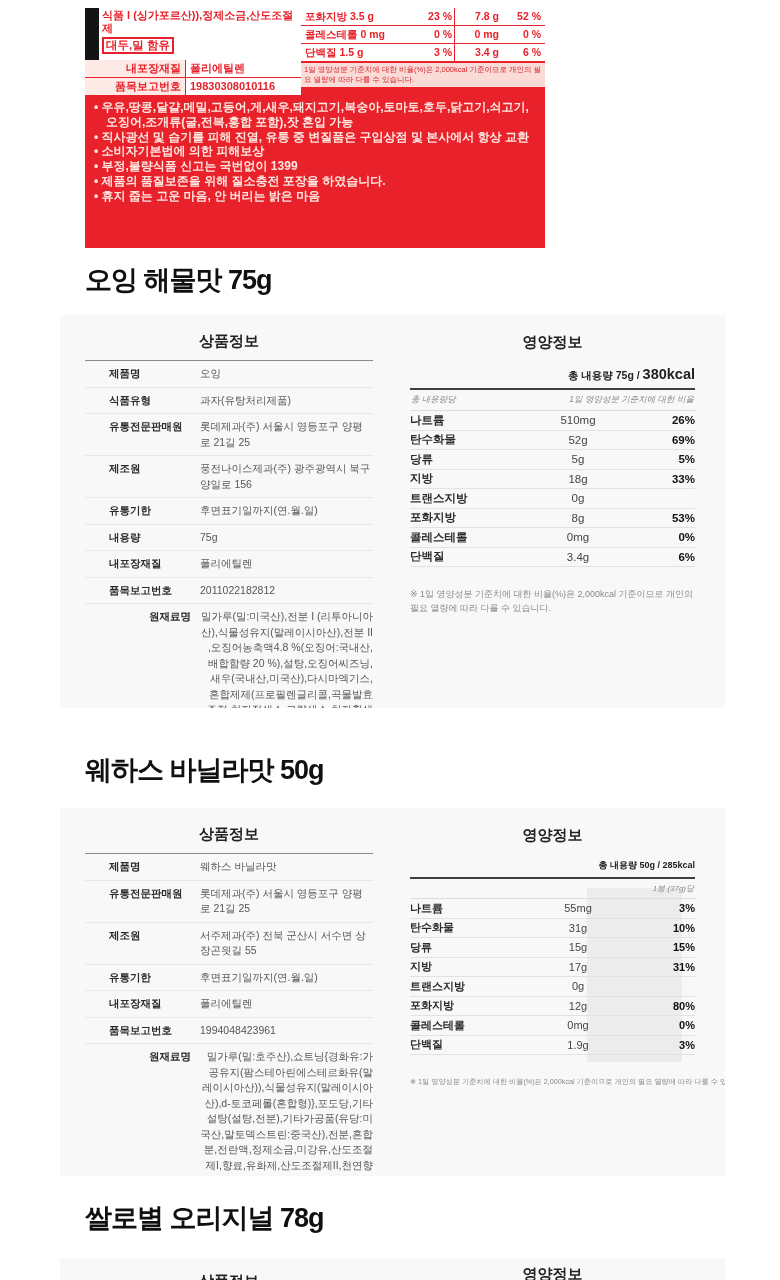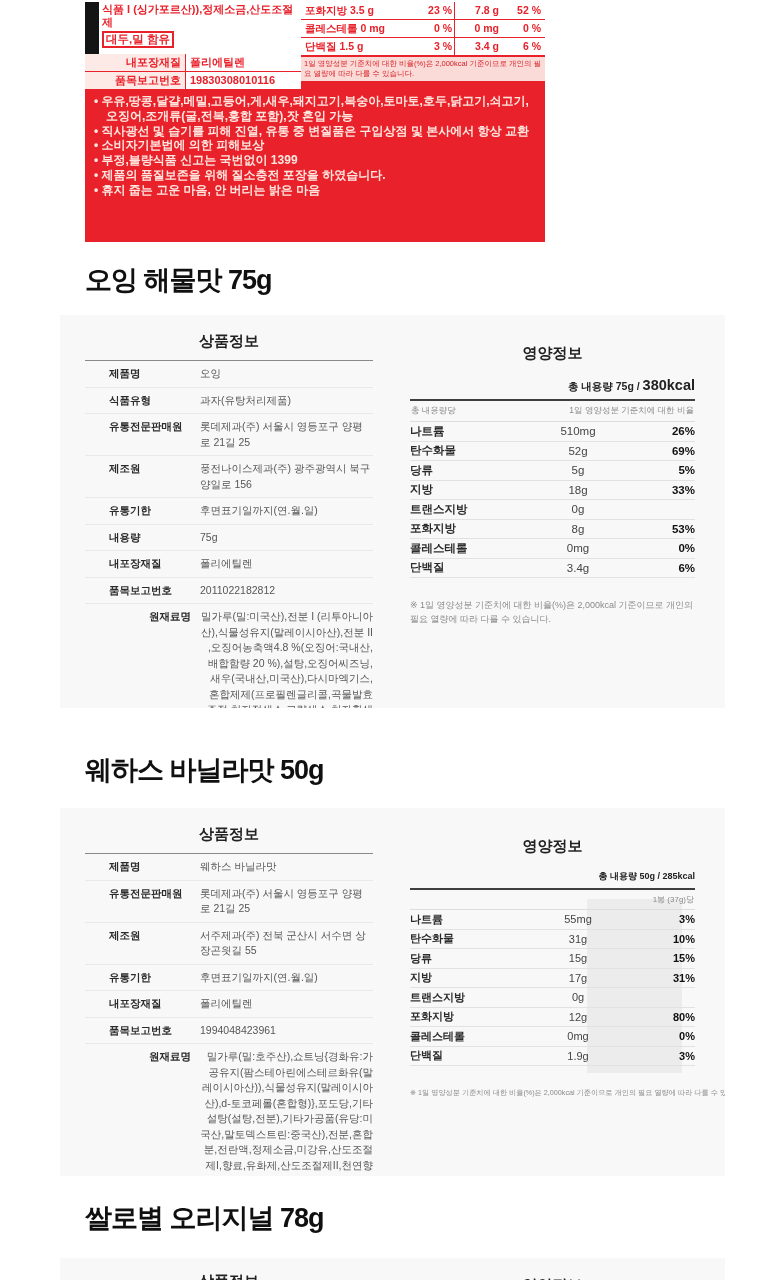--- a/index.html
+++ b/index.html
@@ -1,20 +1,20 @@
 <!DOCTYPE html>
 <html><head>
 <meta charset="utf-8">
 <style>
   * { margin:0; padding:0; box-sizing:border-box; }
   html,body { width:780px; height:1280px; background:#fff; overflow:hidden;
     font-family:"Liberation Sans","DejaVu Sans",sans-serif; }
 
   
-  .label { position:absolute; left:85px; top:2px; width:460px; height:240px; background:#e8212a; overflow:hidden; }
+  .label { position:absolute; left:85px; top:8px; width:460px; height:240px; background:#e8212a; overflow:hidden; }
   .lbl-black { position:absolute; left:0; top:0; width:14px; height:52px; background:#141414; }
   .lbl-ing { position:absolute; left:14px; top:0; width:202px; height:52px; background:#fff;
     color:#e8212a; font-size:11px; font-weight:600; line-height:13px; padding:1px 3px; overflow:hidden; }
   .allergen { display:inline-block; border:2px solid #e8212a; font-weight:800; padding:0 2px; margin-top:2px; font-size:11.5px; }
   .lbl-spec { position:absolute; left:0; width:216px; height:18px; display:flex; }
   .spec-label { width:100px; background:#fde9e6; color:#e8212a; font-weight:700; font-size:11px;
     text-align:right; padding-right:4px; line-height:17px; border-bottom:1px solid #e8212a; }
   .spec-value { flex:1; background:#fff; color:#e8212a; font-weight:700; font-size:11px;
     padding-left:4px; line-height:17px; border-bottom:1px solid #e8212a; border-left:1px solid #e8212a; }
   .lbl-mini { position:absolute; left:216px; top:0; width:244px; }
@@ -28,34 +28,34 @@
   .lbl-bullets { position:absolute; left:0; top:89px; width:460px; padding:3px 9px;
     color:#ffe6df; font-size:12px; font-weight:600; line-height:14.8px; }
   .bullet { padding-left:12px; text-indent:-12px; }
 
   
   .p-title { position:absolute; left:85px; font-size:27px; font-weight:800; color:#101010; letter-spacing:-1px; }
   .t1 { top:262px; } .t2 { top:752px; } .t3 { top:1200px; }
   .panel { position:absolute; left:60px; width:665px; background:#f8f8f8; overflow:hidden; }
   .panel1 { top:315px; height:393px; } .panel2 { top:808px; height:368px; } .panel3 { top:1258px; height:22px; }
   .info-col { position:absolute; left:25px; top:0; width:288px; }
-  .nutri-col { position:absolute; left:350px; top:12px; width:285px; }
+  .nutri-col { position:absolute; left:350px; top:1px; width:285px; }
   .sec-head { text-align:center; font-size:15px; font-weight:700; color:#222; padding-top:17px; }
   .head-rule { height:1px; background:#8a8a8a; margin-top:9px; }
 
   .irow { display:flex; gap:9px; padding:5px 0; border-bottom:1px solid #e9e9e9; font-size:10.5px; line-height:15.5px; }
   .irow:last-of-type { border-bottom:none;text-align:right; }
   .ilabel { width:82px; flex-shrink:0; font-weight:700; color:#2b2b2b;margin-left:24px; }
   .ivalue { color:#565656; }
 
   .n-total { margin-top:14px; text-align:right; font-size:10.5px; font-weight:700; color:#222; }
   .n-total .kcal { font-size:14.5px; }
   .n-rule { height:2px; background:#3f3f3f; margin-top:5px; }
   .n-sub { display:flex; justify-content:space-between; font-size:8.5px; color:#8a8a8a;
-    padding:4px 1px; border-bottom:1px solid #ddd; position:relative; z-index:1; }
+    padding:4px 1px; border-bottom:1px solid #ddd; position:relative; z-index:1;font-style:italic; }
   .n-row { display:flex; align-items:center; height:19.5px; border-bottom:1px solid #e2e2e2;
     font-size:11.5px; position:relative; z-index:1; }
   .n-row:last-of-type { border-bottom:1px solid #a8a8a8; }
   .n-name { flex:1; font-weight:700; color:#2b2b2b; }
   .n-amt { width:110px; text-align:center; color:#454545; }
   .n-pct { width:62px; text-align:right; font-weight:700; color:#111; }
   .n-note { margin-top:20px; font-size:9px; color:#8a8a8a; line-height:14px; position:relative; z-index:1; }
 
   .small .n-total { font-size:9px; }
   .small .n-sub { font-size:8px; }

